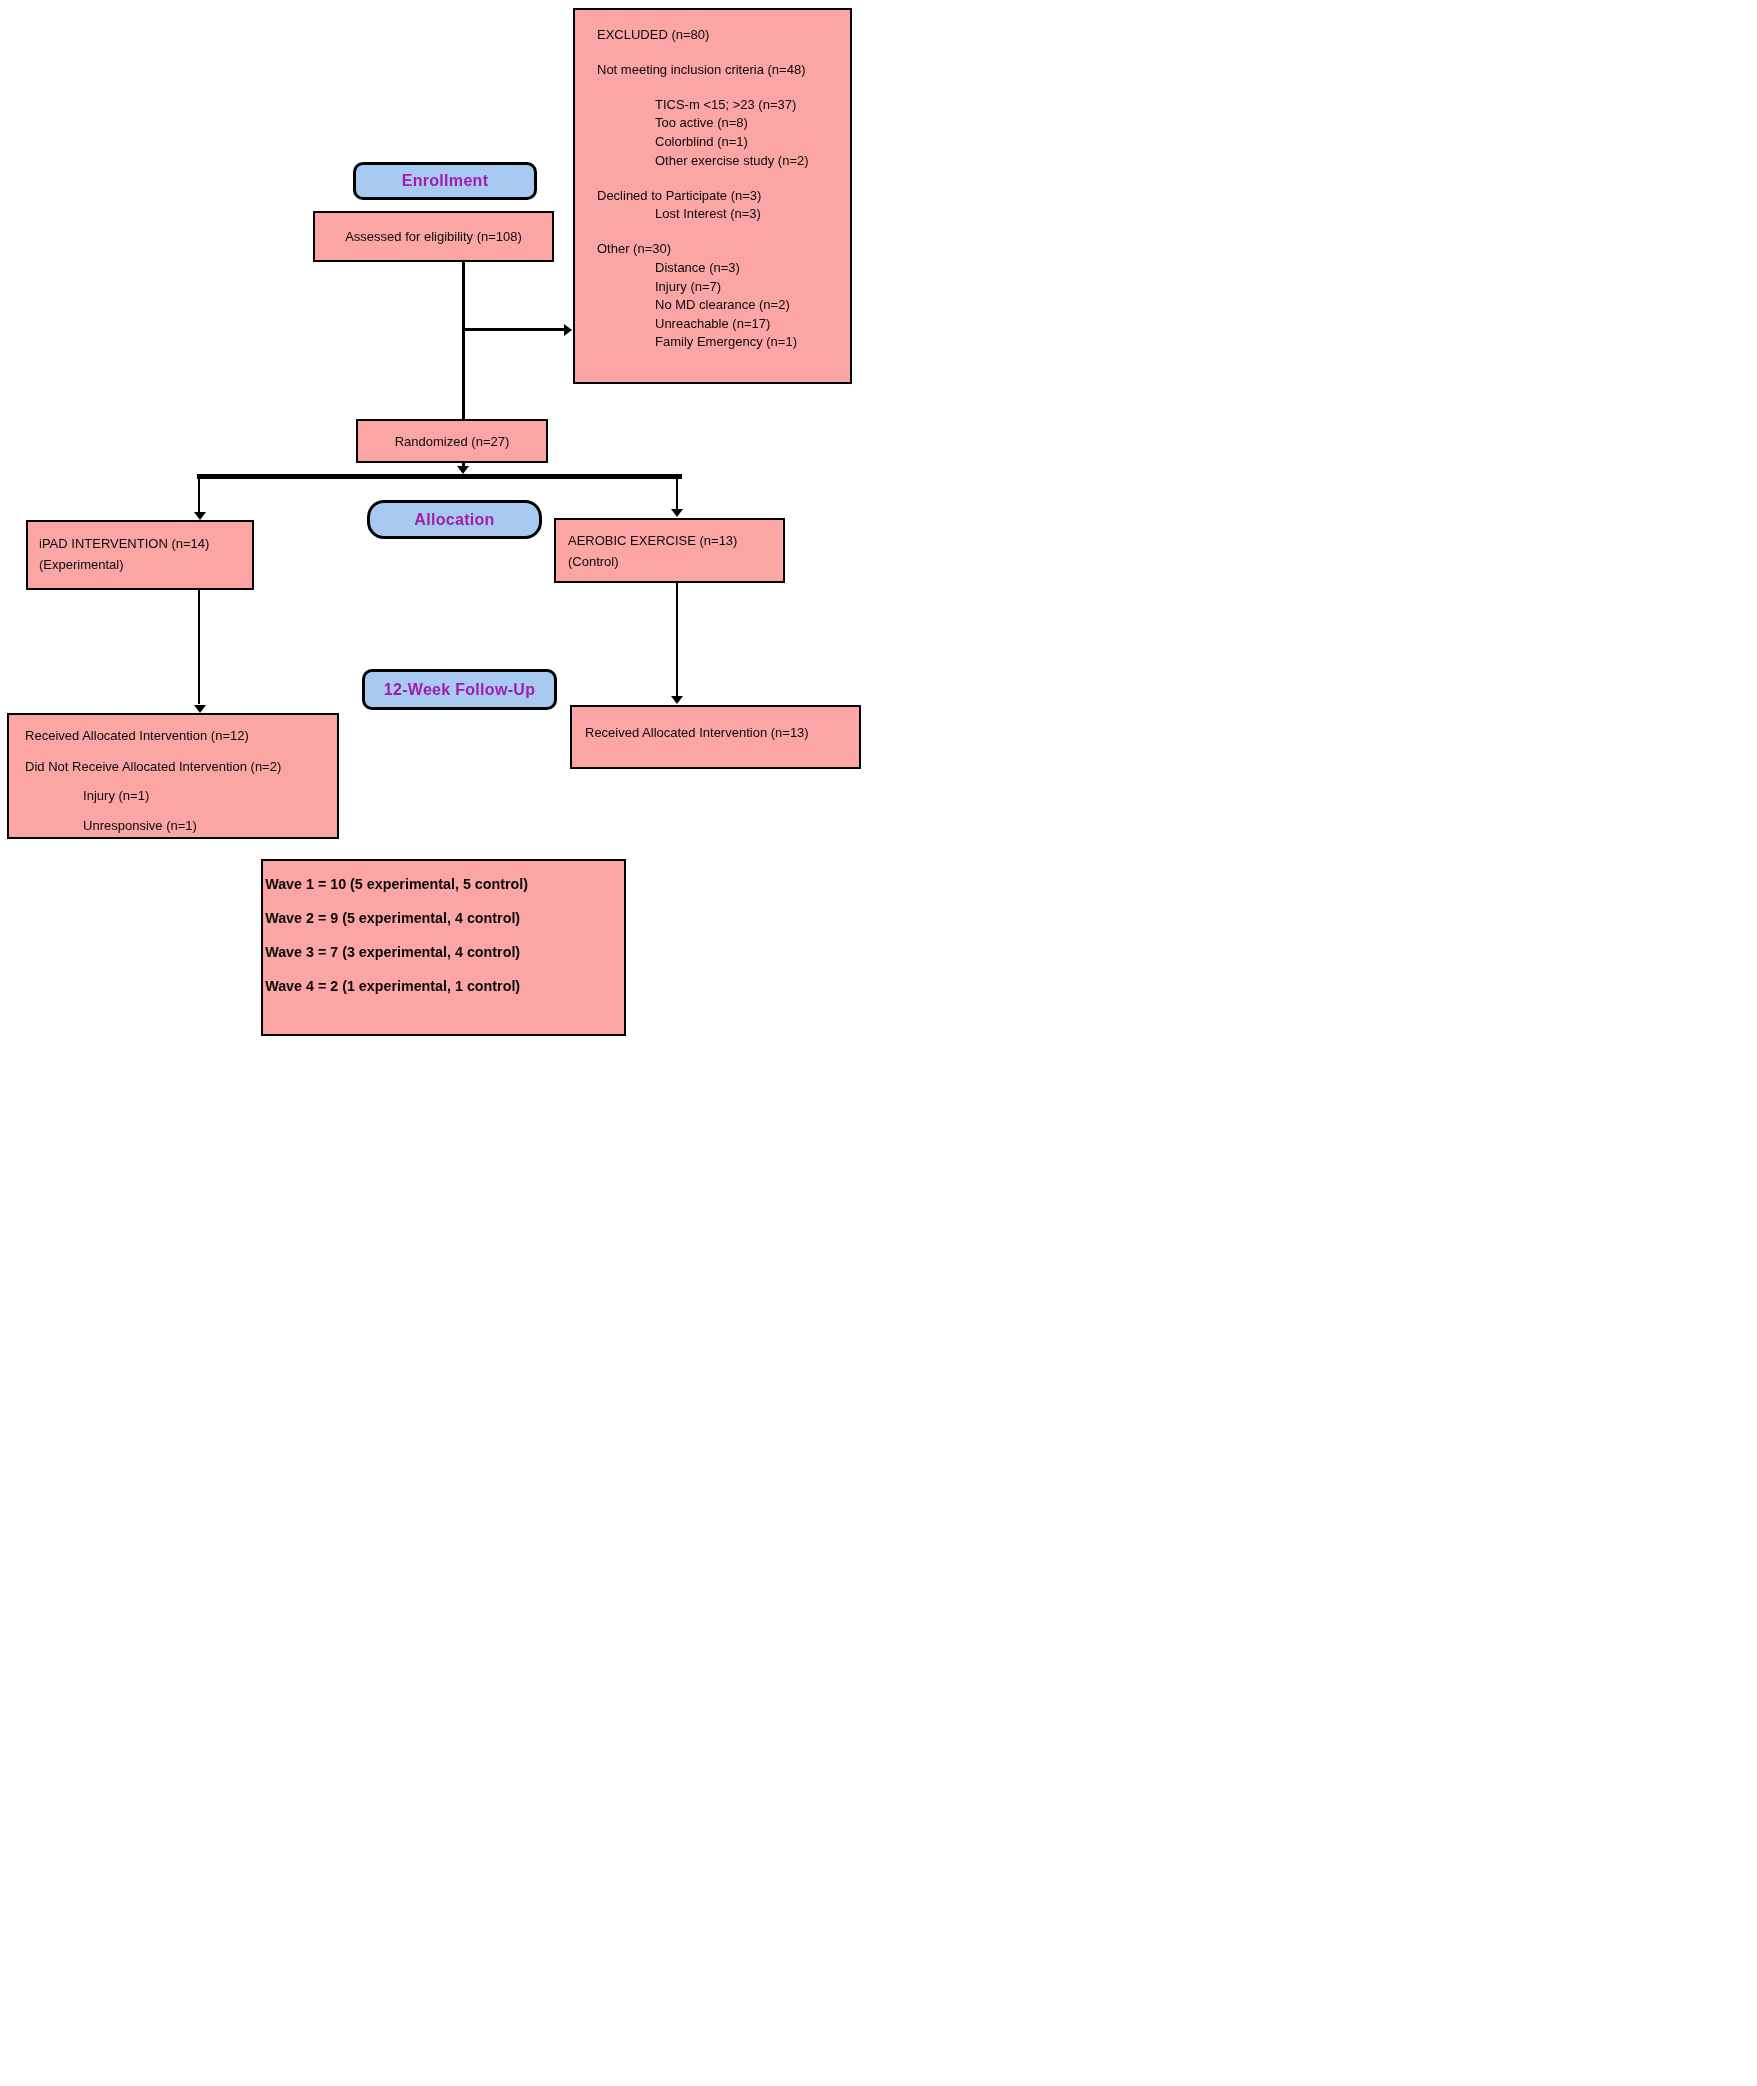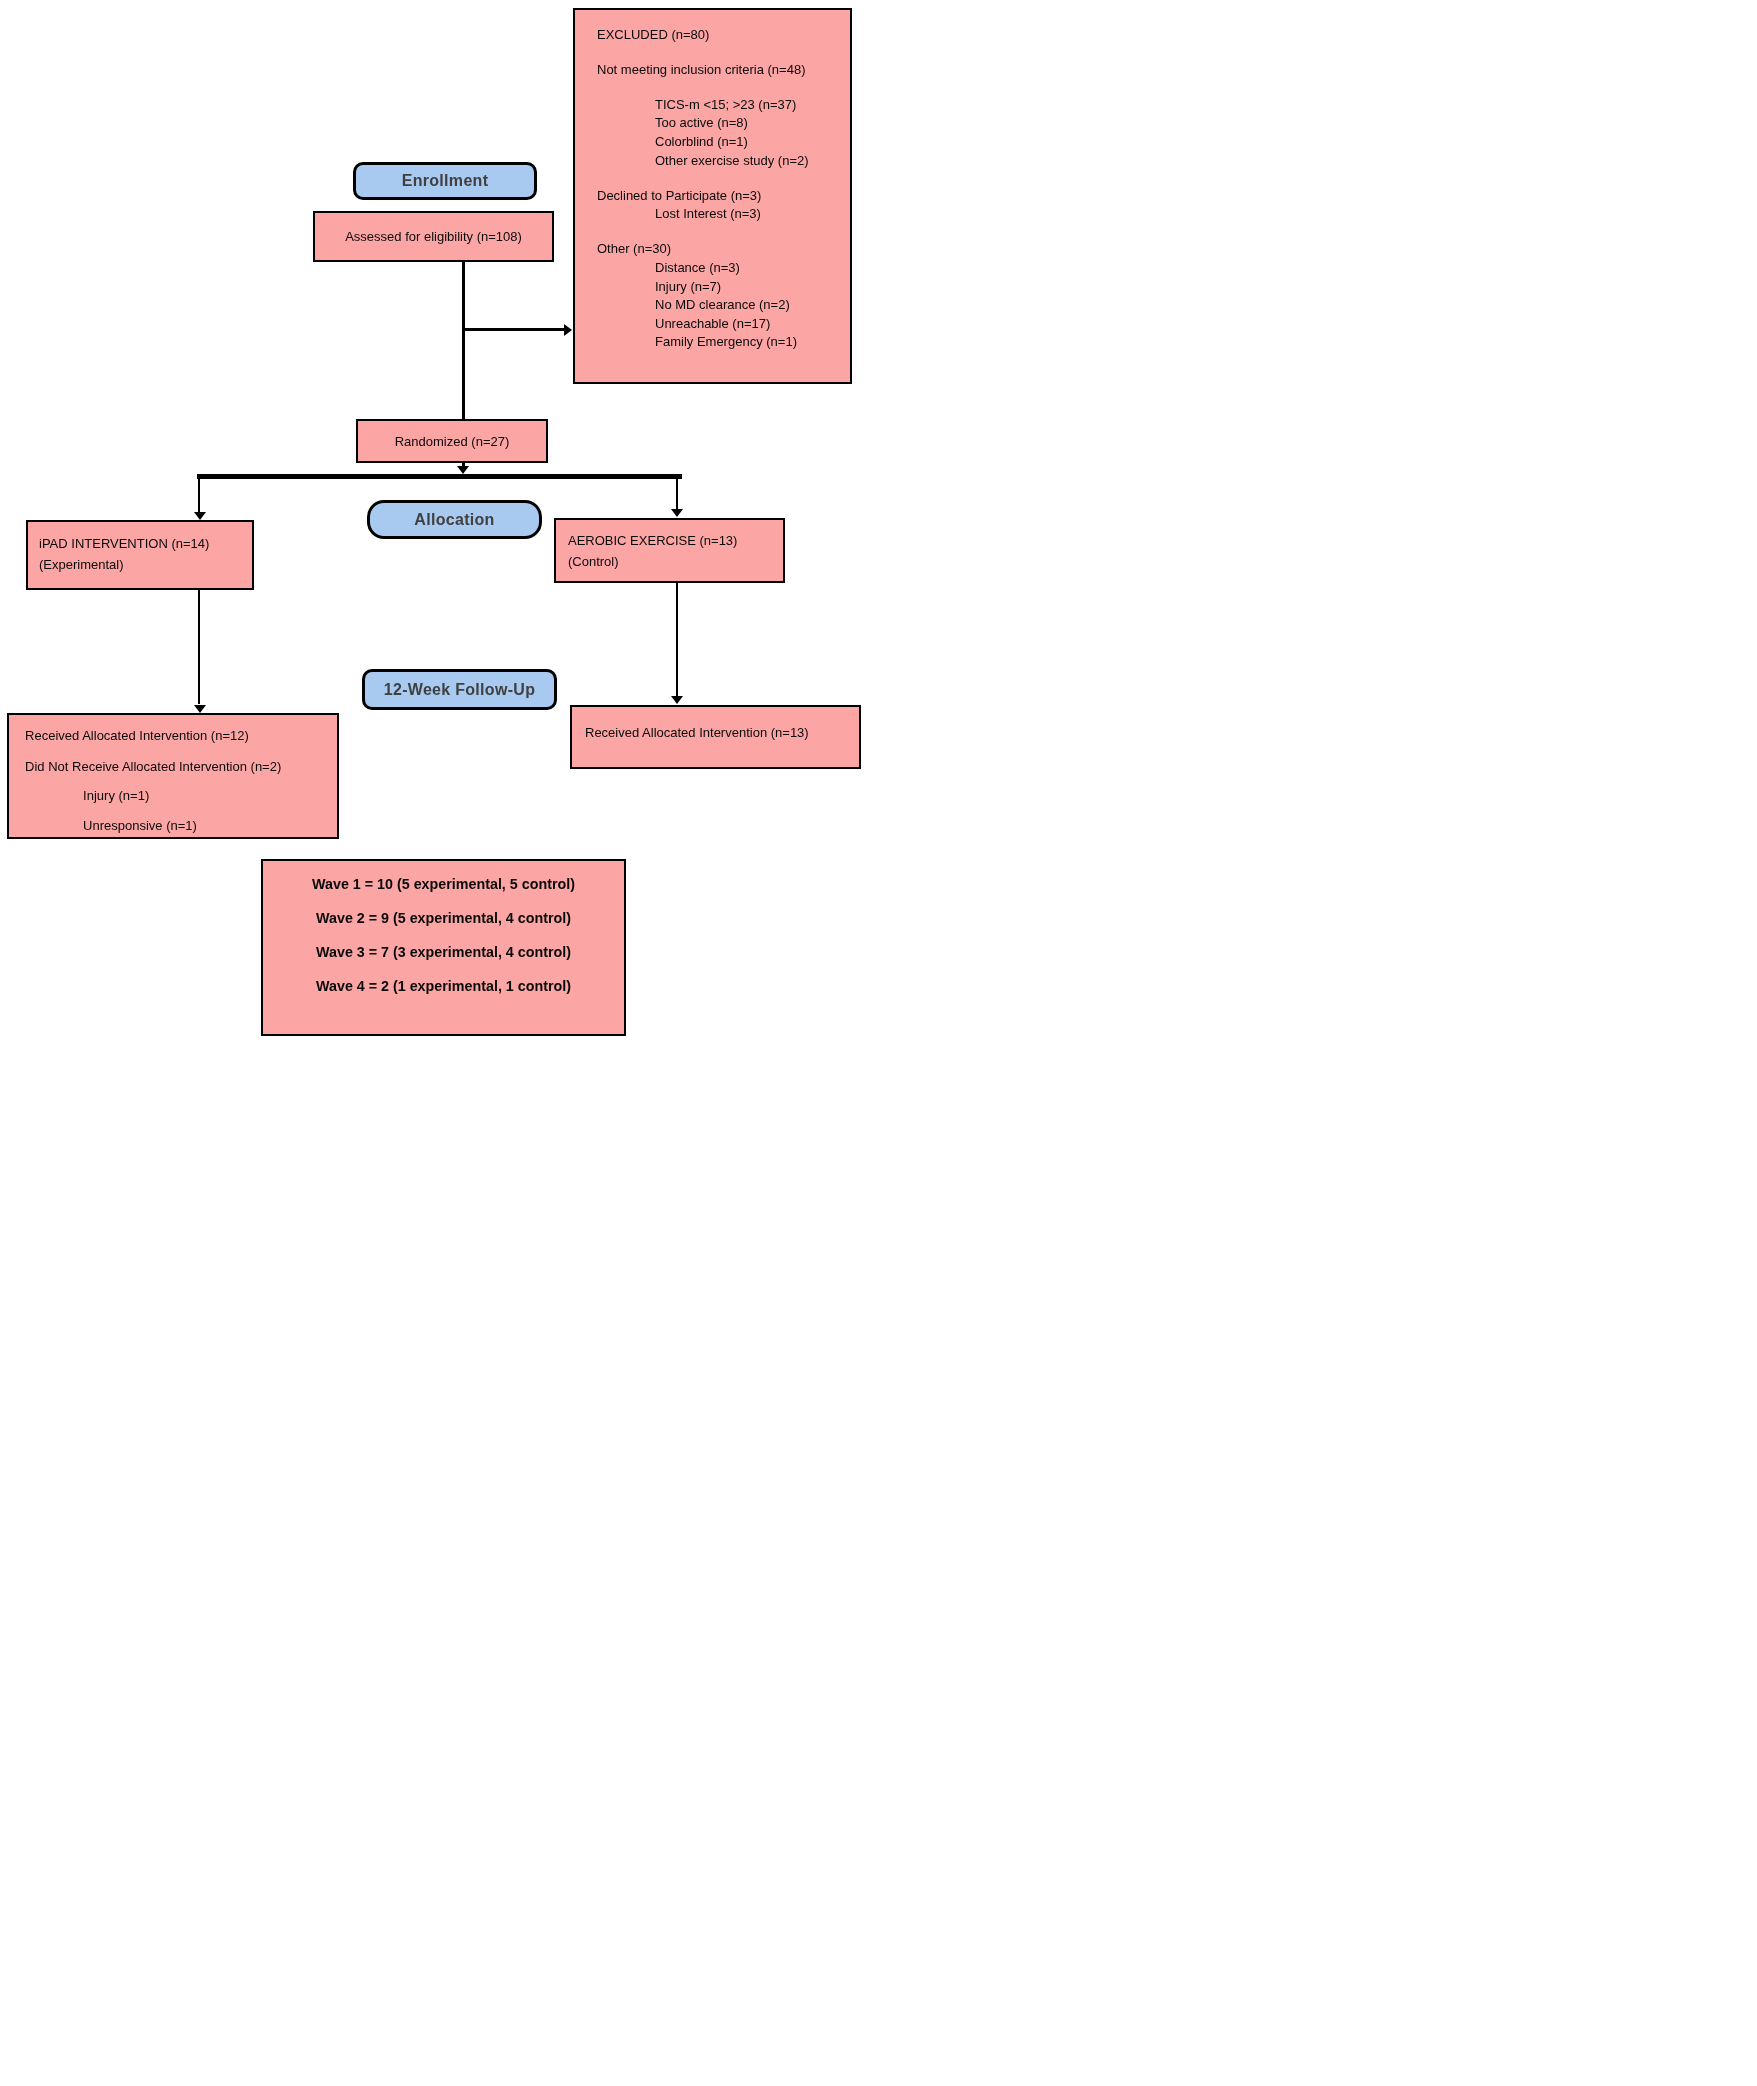--- a/index.html
+++ b/index.html
@@ -19,21 +19,21 @@
   }
   .phase{
     position:absolute;
     border:3.3px solid #000000;
     border-radius:10px;
     background:#a8c9f0;
     box-sizing:border-box;
     display:flex;align-items:center;justify-content:center;
     font-weight:bold;
     font-size:16px;
-    color:#404040;
+    color:#a21caf;
     letter-spacing:0.3px;
   }
   .center-text{
     display:flex;align-items:center;justify-content:center;
     font-size:13px;
   }
   .lines{font-size:13px;line-height:18.6px;}
   .line{white-space:nowrap;}
   .ind{padding-left:58px;}
   .gap{margin-bottom:16.5px;}
@@ -43,21 +43,21 @@
     border-left:6px solid transparent;
     border-right:6px solid transparent;
     border-top:8.2px solid #000000;
   }
   .ah-right{
     position:absolute;width:0;height:0;
     border-top:6px solid transparent;
     border-bottom:6px solid transparent;
     border-left:8.8px solid #000000;
   }
-  .bold-lines{font-weight:bold;font-size:14.3px;line-height:17.5px;text-align:center;}
+  .bold-lines{font-weight:bold;font-size:14.3px;line-height:17.5px;}
   .bold-lines .line{margin-bottom:16.5px;}
 </style>
 </head>
 <body>
 
 <div id="canvas">
 
   <div class="box" style="left:573px;top:8.2px;width:279px;height:376px;padding:15.4px 5.5px 0 22px;">
     <div class="lines">
       <div class="line gap">EXCLUDED (n=80)</div>

